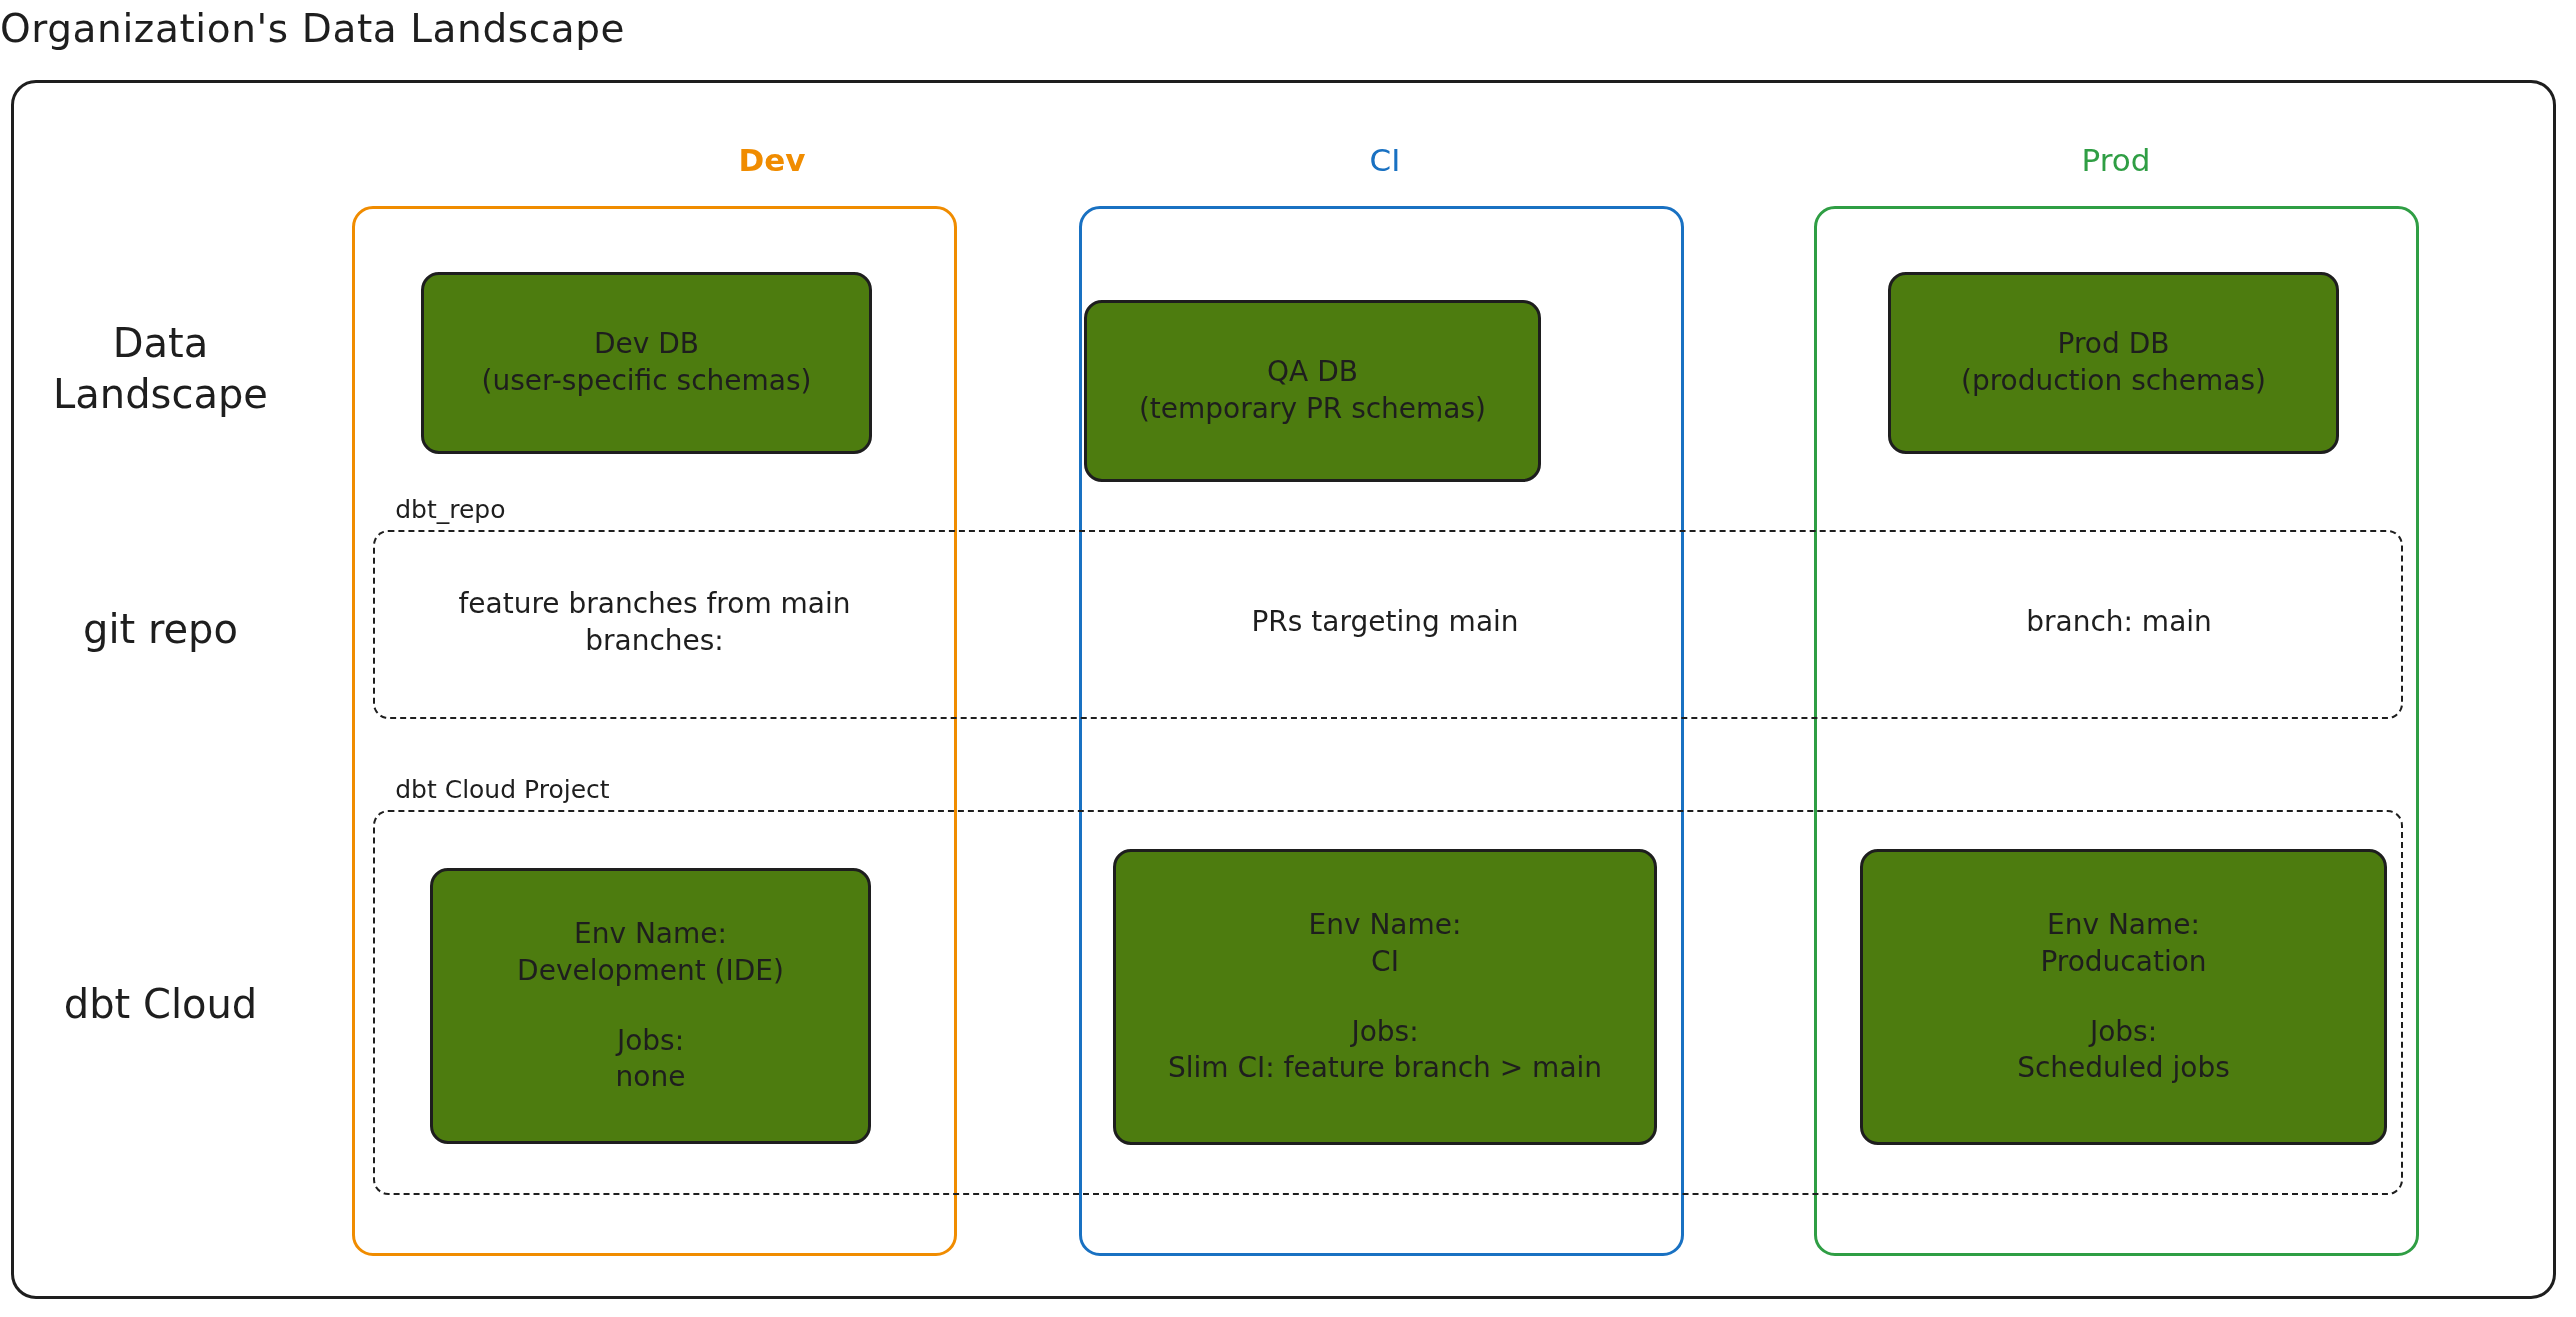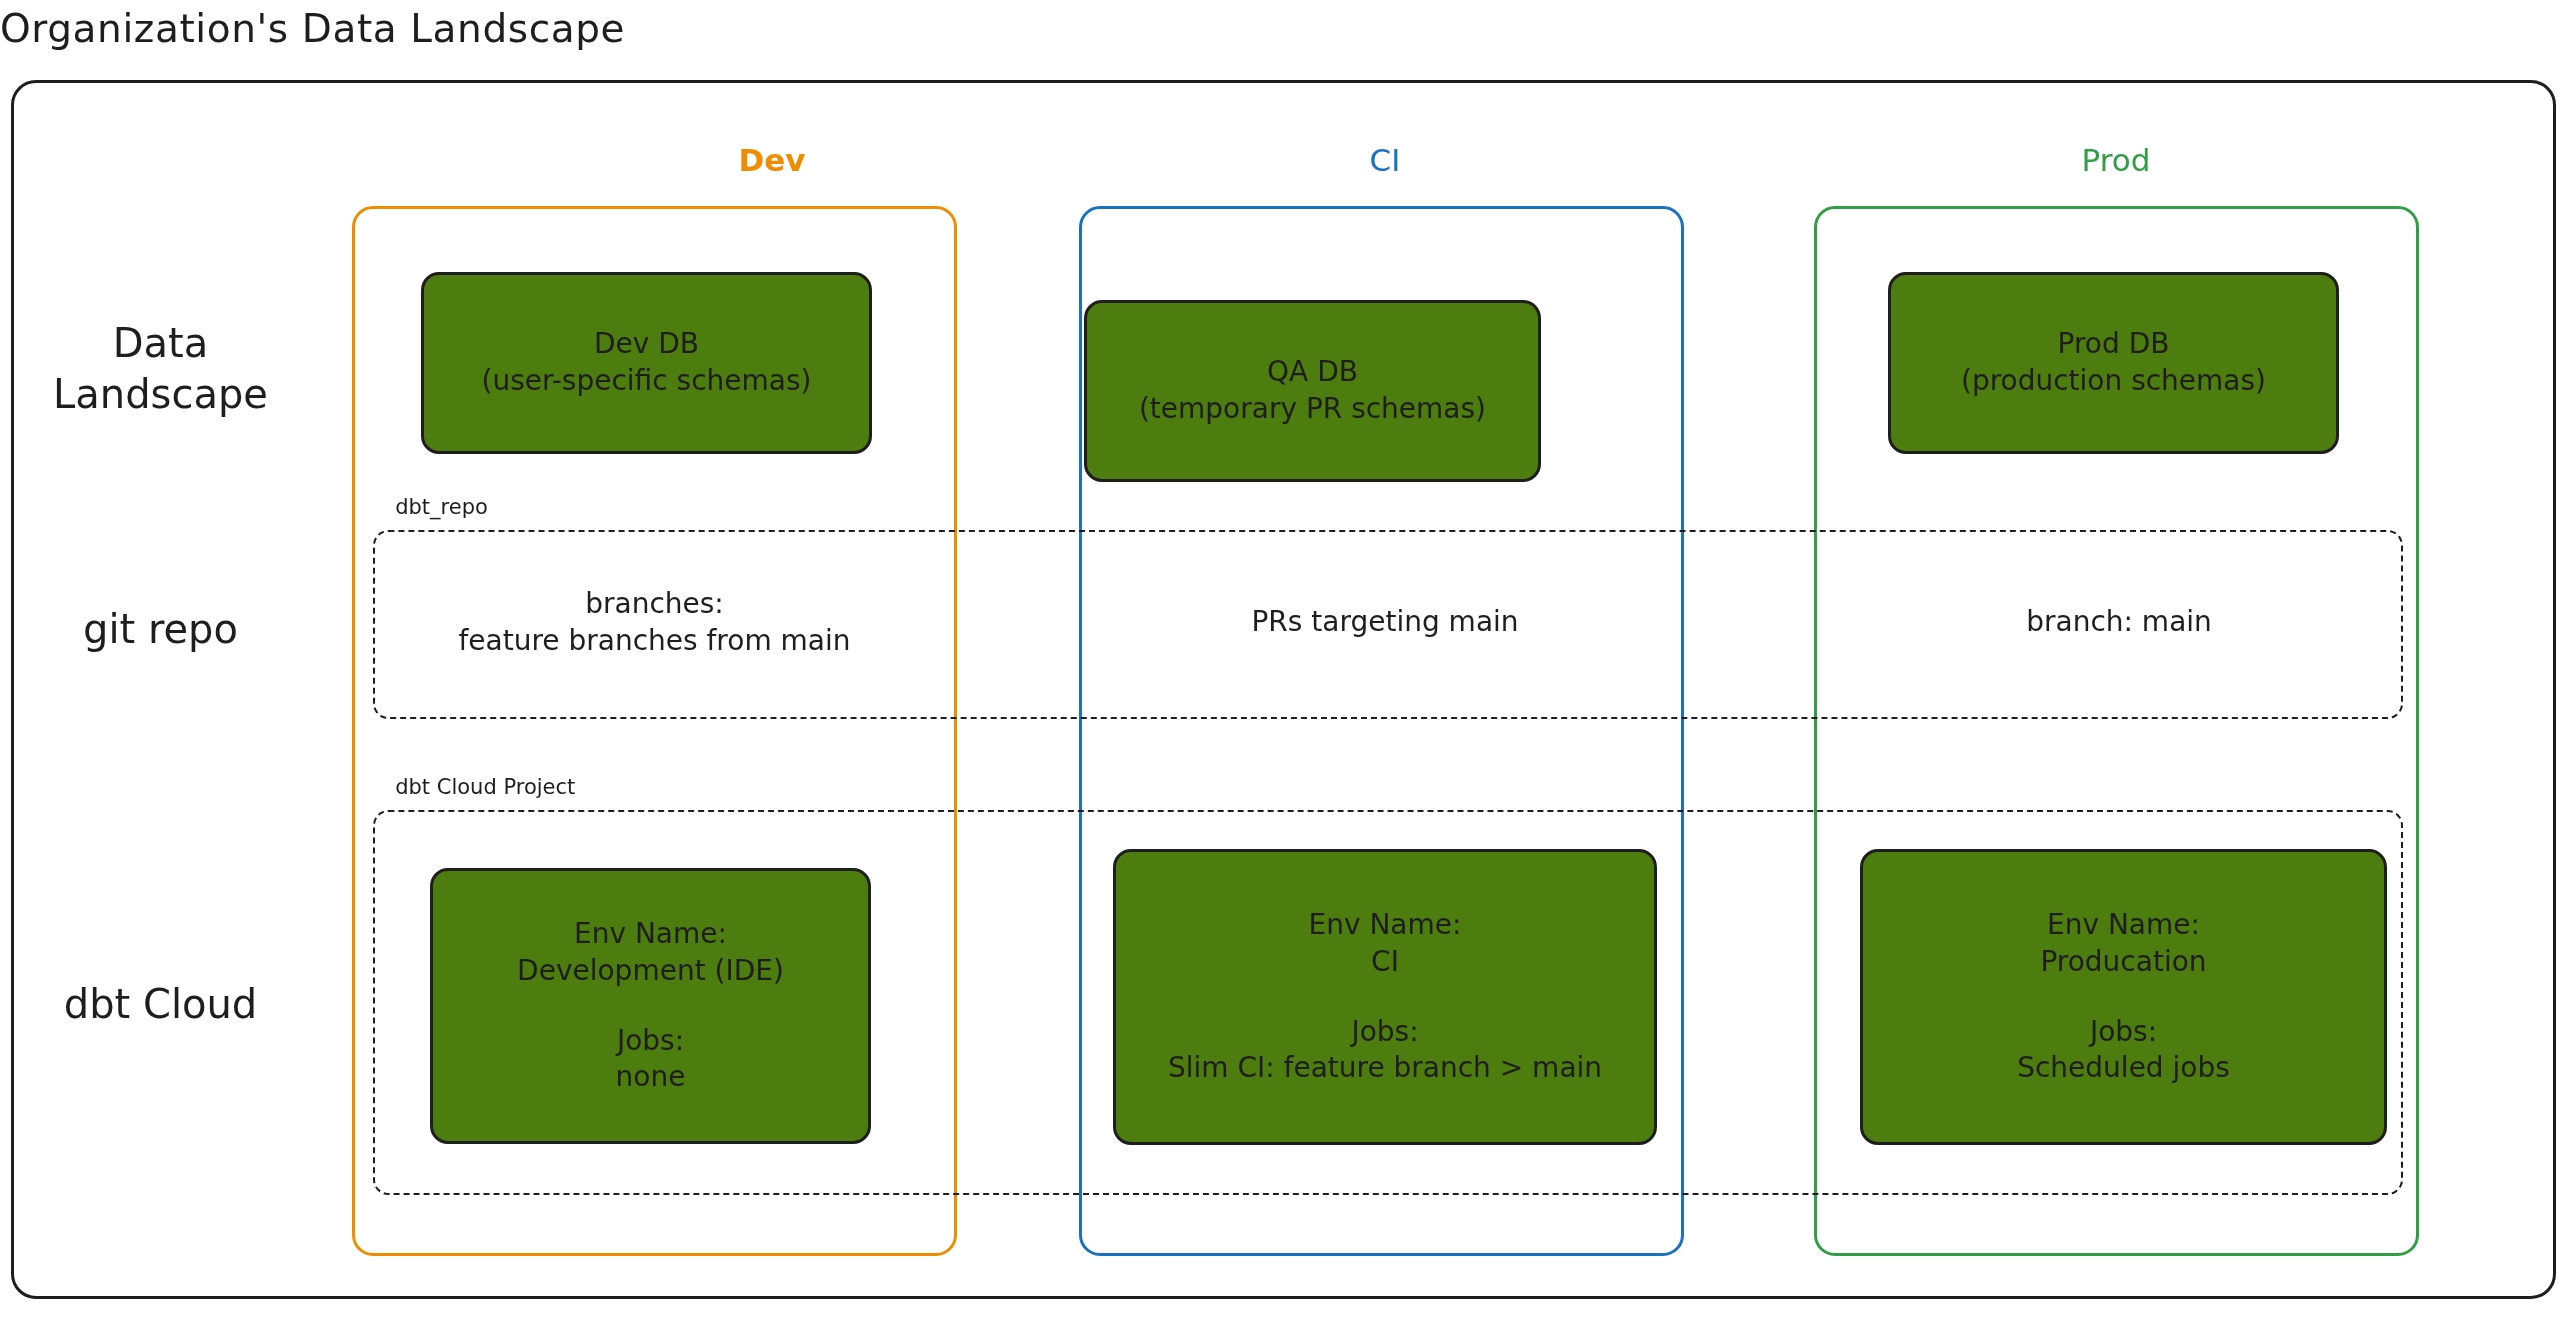--- a/index.html
+++ b/index.html
@@ -92,21 +92,21 @@
     box-sizing: border-box;
     background: transparent;
   }
   #swimlane-repo  { top: 530px;  height: 189px; }
   #swimlane-cloud { top: 810px; height: 385px; }
 
   .swimlane-label {
     position: absolute;
     top: -37px;
     left: 16.6px;
-    font-size: 21px;
+    font-size: 25px;
     color: #1e1e1e;
     white-space: nowrap;
     background: #ffffff;
     padding: 0 3.6px;
     font-family: "DejaVu Sans", sans-serif;
   }
 
   
   .node-box {
     position: absolute;
@@ -190,22 +190,22 @@
 <div class="node-box" id="db-box-ci">
   <div class="node-line">QA DB</div>
   <div class="node-line">(temporary PR schemas)</div>
 </div>
 <div class="node-box" id="db-box-prod">
   <div class="node-line">Prod DB</div>
   <div class="node-line">(production schemas)</div>
 </div>
 
 <div class="swim-text" id="git-text-dev">
+  <div>feature branches from main</div>
   <div>branches:</div>
-  <div>feature branches from main</div>
 </div>
 <div class="swim-text" id="git-text-ci">
   <div>PRs targeting main</div>
 </div>
 <div class="swim-text" id="git-text-prod">
   <div>branch: main</div>
 </div>
 
 <div class="node-box" id="env-box-dev">
   <div class="node-line">Env Name:</div>

